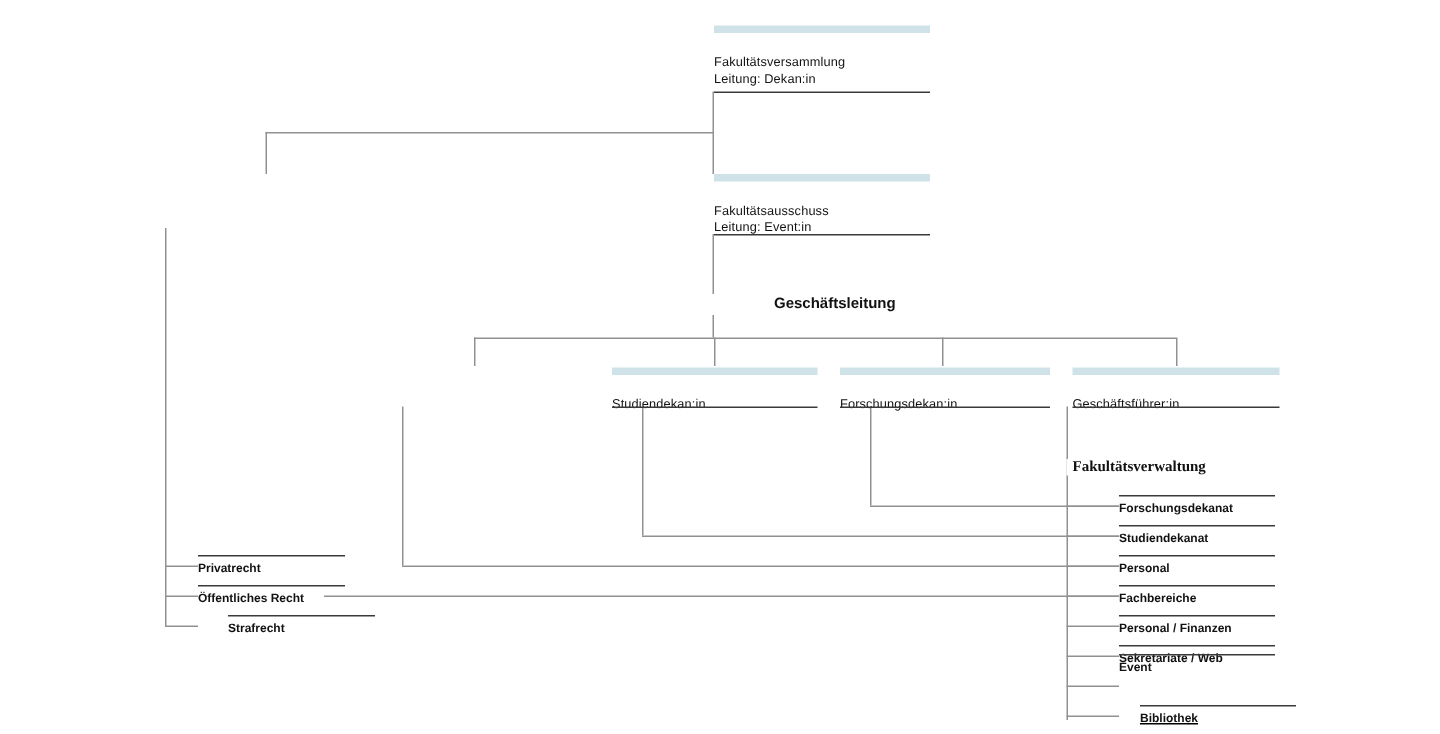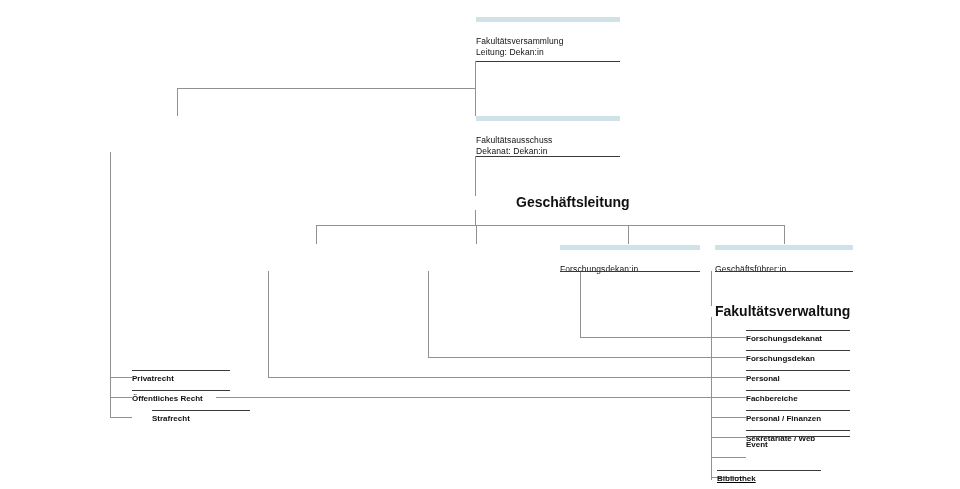--- a/index.html
+++ b/index.html
@@ -37,21 +37,21 @@
   .node .rule {
     position: absolute;
     left: 0;
     width: 100%;
     height: 0;
     border-top: 1px solid #3a3a3a;
   }
   
   .plain-label {
     position: absolute;
-    font-size: 14px;
+    font-size: 10px;
     font-weight: bold;
     color: #111111;
     white-space: nowrap;
     background: #ffffff;
     padding: 0 4px;
     line-height: 11px;
   }
   
   .leaf {
     position: absolute;
@@ -136,62 +136,67 @@
     <div class="bar"></div>
     <div class="label">Fakultätsversammlung
 Leitung: Dekan:in</div>
     <div class="rule" style="top:44px;"></div>
   </div>
 
 
   <div class="node" style="left:476px; top:116px; width:144px; height:44px;">
     <div class="bar"></div>
     <div class="label">Fakultätsausschuss
-Dekanat: Dekan:in</div>
+Leitung: Event:in</div>
     <div class="rule" style="top:40px;"></div>
   </div>
 
   <div class="plain-label" style="left:512px; top:197px;">Geschäftsleitung</div>
 
 
+  <div class="node" style="left:408px; top:245px; width:137px; height:28px;">
+    <div class="bar"></div>
+    <div class="label">Studiendekan:in</div>
+    <div class="rule" style="top:26px;"></div>
+  </div>
 
   <div class="node" style="left:715px; top:245px; width:138px; height:28px;">
     <div class="bar"></div>
     <div class="label">Geschäftsführer:in</div>
     <div class="rule" style="top:26px;"></div>
   </div>
 
   <div class="node" style="left:560px; top:245px; width:140px; height:28px;">
     <div class="bar"></div>
     <div class="label">Forschungsdekan:in</div>
     <div class="rule" style="top:26px;"></div>
   </div>
 
-  <div class="plain-label" style="left:711px; top:306px;">Fakultätsverwaltung</div>
+  <div class="plain-label" style="left:711px; top:306px;font-family:Liberation Serif, serif;">Fakultätsverwaltung</div>
 
   <div class="leaf" style="left:132px; top:370px; width:98px;">
     <div class="leaf-rule"></div>
     <div class="leaf-label">Privatrecht</div>
   </div>
   <div class="leaf" style="left:132px; top:390px; width:98px;">
     <div class="leaf-rule"></div>
     <div class="leaf-label">Öffentliches Recht</div>
   </div>
   <div class="leaf" style="left:132px; top:410px; width:98px;margin-left:20px;">
     <div class="leaf-rule"></div>
     <div class="leaf-label">Strafrecht</div>
   </div>
 
   <div class="leaf" style="left:746px; top:330px; width:104px;">
     <div class="leaf-rule"></div>
     <div class="leaf-label">Forschungsdekanat</div>
   </div>
   <div class="leaf" style="left:746px; top:350px; width:104px;">
     <div class="leaf-rule"></div>
-    <div class="leaf-label">Forschungsdekan</div>
+    <div class="leaf-label">Studiendekanat</div>
   </div>
   <div class="leaf" style="left:746px; top:370px; width:104px;">
     <div class="leaf-rule"></div>
     <div class="leaf-label">Personal</div>
   </div>
   <div class="leaf" style="left:746px; top:390px; width:104px;">
     <div class="leaf-rule"></div>
     <div class="leaf-label">Fachbereiche</div>
   </div>
   <div class="leaf" style="left:746px; top:410px; width:104px;">
@@ -199,18 +204,18 @@
     <div class="leaf-label">Personal / Finanzen</div>
   </div>
   <div class="leaf" style="left:746px; top:430px; width:104px;">
     <div class="leaf-rule"></div>
     <div class="leaf-label">Sekretariate / Web</div>
   </div>
   <div class="leaf" style="left:746px; top:436px; width:104px;">
     <div class="leaf-rule"></div>
     <div class="leaf-label">Event</div>
   </div>
-  <div class="leaf" style="left:717px; top:470px; width:104px;text-decoration:underline;">
+  <div class="leaf" style="left:760px; top:470px; width:104px;text-decoration:underline;">
     <div class="leaf-rule"></div>
     <div class="leaf-label">Bibliothek</div>
   </div>
 
 </div>
 
 </body></html>

